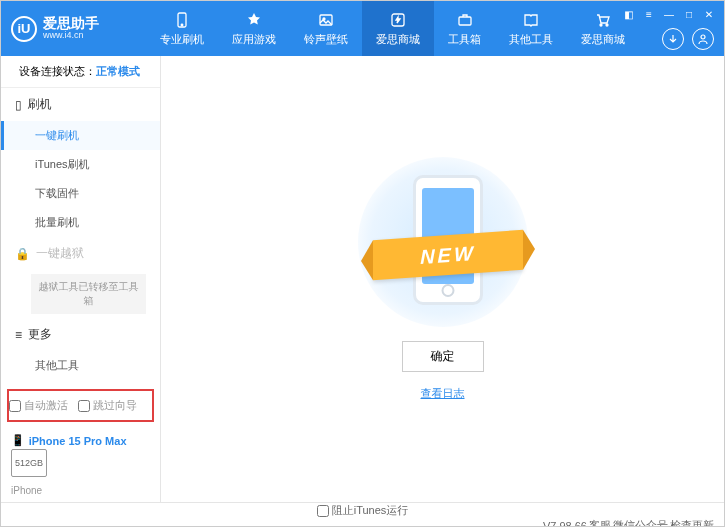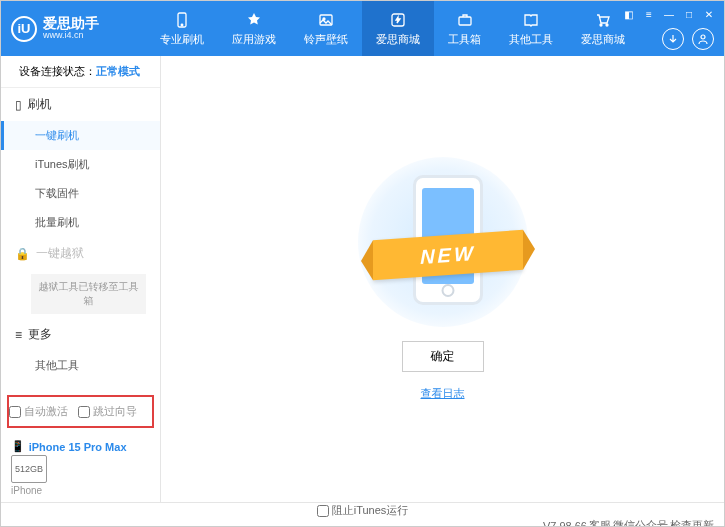--- a/index.html
+++ b/index.html
@@ -27,21 +27,21 @@
 .menu-section.locked { color: #bbb; }
 .menu-item { padding: 7px 14px 7px 34px; font-size: 11px; color: #555; cursor: pointer; }
 .menu-item.active { color: #2b8aeb; border-left: 3px solid #2b8aeb; background: #f5faff; padding-left: 31px; }
 .menu-note { margin: 4px 14px 4px 30px; background: #f4f4f4; color: #999; font-size: 10px; padding: 6px; text-align: center; line-height: 1.4; }
 .checkbox-row { border: 2px solid #e04040; margin: 6px; padding: 7px 0; display: flex; gap: 10px; font-size: 11px; color: #999; }
 .chk { display: flex; align-items: center; gap: 3px; }
 .chk input { width: 12px; height: 12px; }
 .device-info { padding: 6px 10px; font-size: 11px; }
 .device-name { color: #2b8aeb; font-weight: bold; display: flex; align-items: center; gap: 4px; }
 .storage-badge { display: inline-block; border: 1px solid #999; font-size: 9px; padding: 8px 3px; border-radius: 2px; color: #666; margin-top: 2px; }
-.device-type { color: #999; font-size: 10px; margin-top: 2px; }
+.device-type { color: #999; font-size: 10px; margin-top: 8px; }
 .main { flex: 1; display: flex; flex-direction: column; align-items: center; justify-content: center; gap: 14px; position: relative; }
 .illust { position: relative; width: 180px; height: 170px; }
 .halo { position: absolute; width: 170px; height: 170px; left: 5px; top: 0; border-radius: 50%; background: radial-gradient(circle, #d4ebff 0%, #eaf5ff 60%, #fff 80%); }
 .phone { position: absolute; left: 60px; top: 18px; width: 70px; height: 130px; background: #fff; border: 3px solid #e0e8f0; border-radius: 10px; }
 .phone::before { content: ""; position: absolute; top: 10px; left: 6px; right: 6px; bottom: 18px; background: #7bbfff; border-radius: 3px; }
 .phone::after { content: ""; position: absolute; bottom: 5px; left: 50%; transform: translateX(-50%); width: 9px; height: 9px; border: 2px solid #d0d8e0; border-radius: 50%; }
 .ribbon { position: absolute; left: 20px; top: 78px; width: 150px; height: 40px; background: #ffb833; transform: skewY(-4deg); display: flex; align-items: center; justify-content: center; color: #fff; font-weight: bold; font-size: 20px; letter-spacing: 3px; font-style: italic; box-shadow: 0 2px 4px rgba(0,0,0,0.15); }
 .ribbon::before, .ribbon::after { content: ""; position: absolute; width: 0; height: 0; border-top: 20px solid transparent; border-bottom: 20px solid transparent; }
 .ribbon::before { left: -12px; border-right: 12px solid #e69a1f; }
 .ribbon::after { right: -12px; border-left: 12px solid #e69a1f; }

